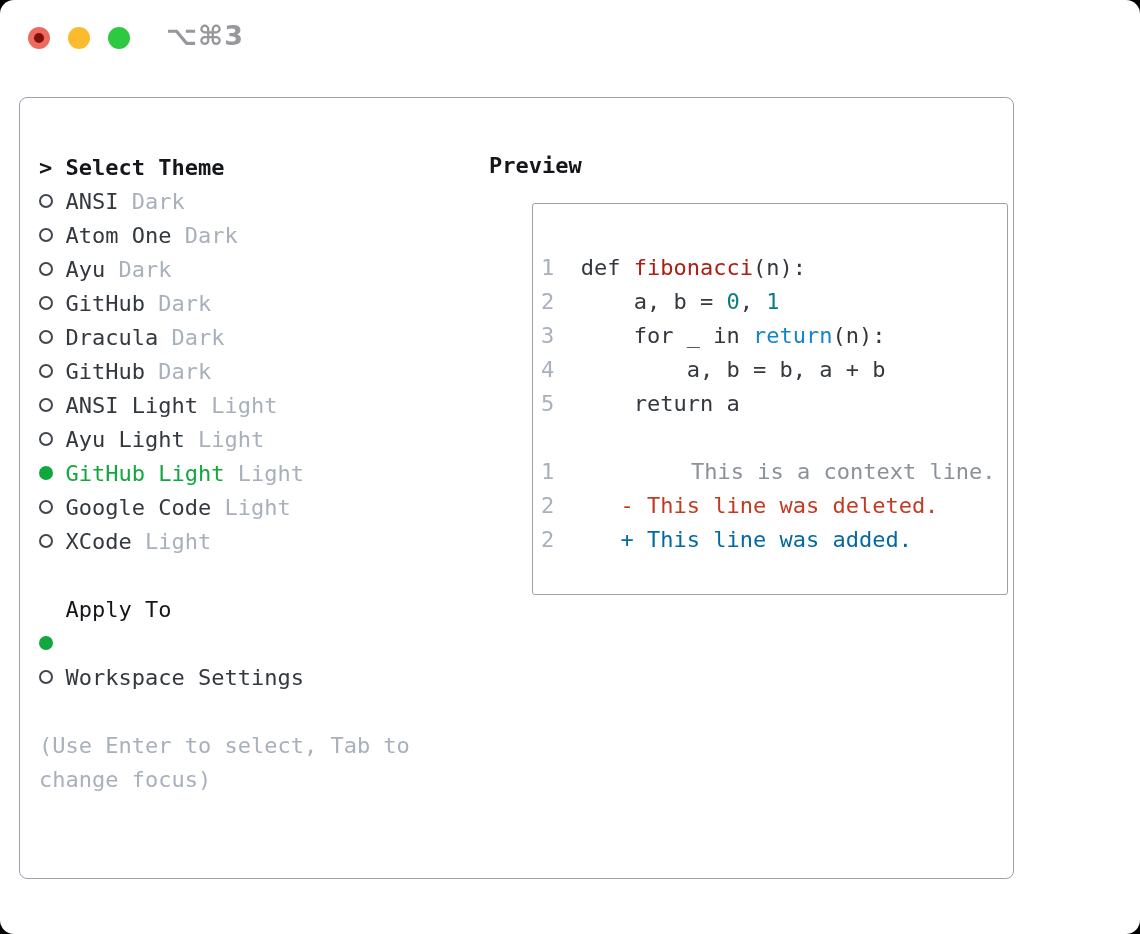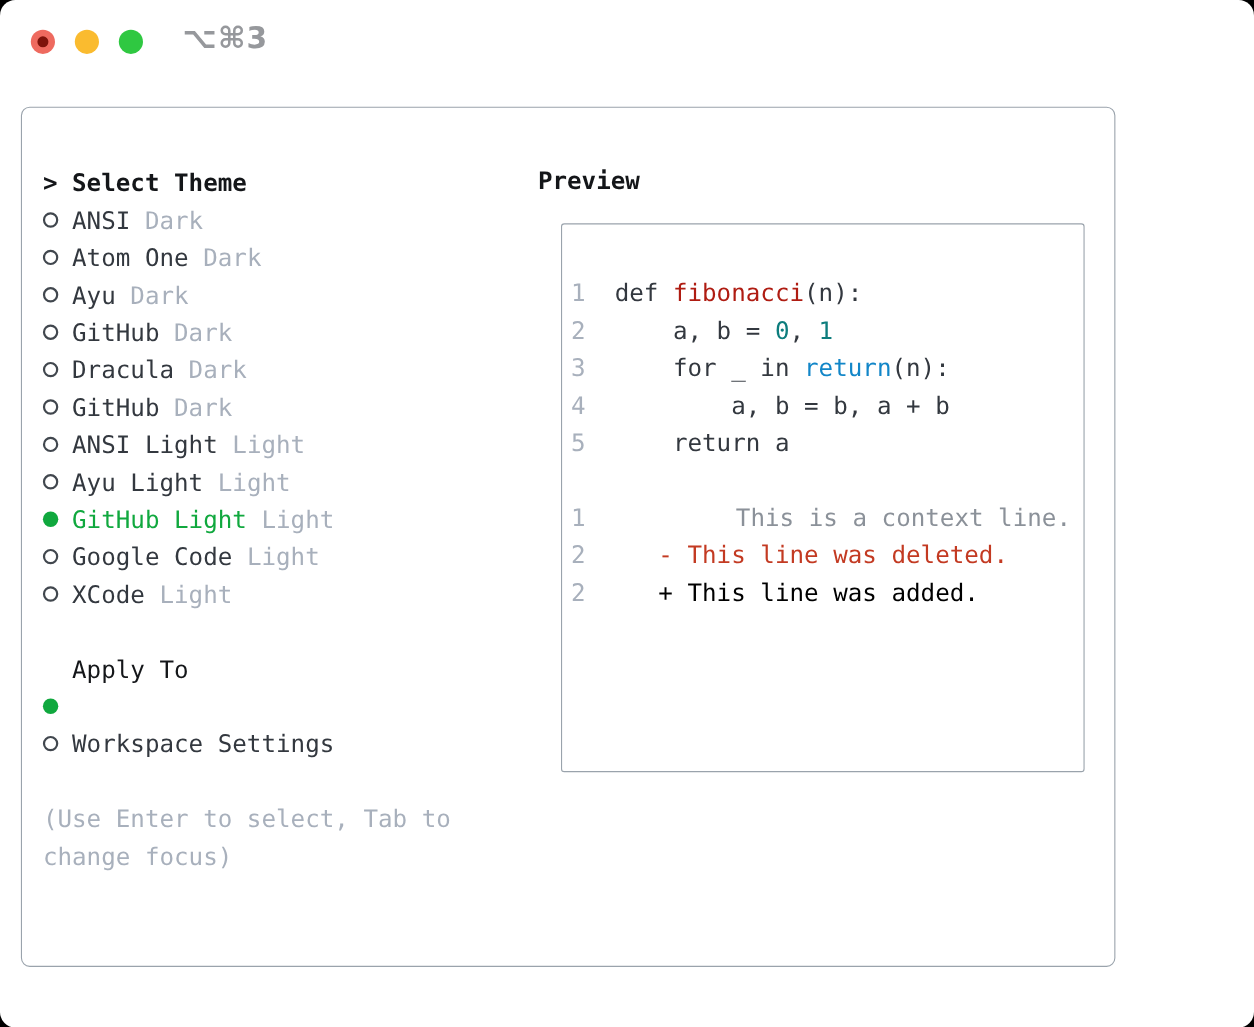--- a/index.html
+++ b/index.html
@@ -37,21 +37,21 @@
   .dot{display:inline-block;width:14px;height:14px;border-radius:50%;box-sizing:border-box;vertical-align:middle;position:relative;top:-2px;}
   .dot.off{border:2px solid #41474e;}
   .dot.on{background:var(--accent);border:none;}
   .name.on{color:var(--accent);}
   
   .preview-header{
     position:absolute;left:469px;top:51px;height:34px;line-height:34px;
     font-size:22px;font-weight:bold;color:var(--heading);white-space:pre;
   }
   .preview-box{
-    position:absolute;left:490px;top:105px;width:476px;height:499px;
+    position:absolute;left:512px;top:105px;width:476px;height:392px;
     border:1.5px solid var(--border);border-radius:3px;box-sizing:border-box;
   }
   .code{position:absolute;left:8px;top:47px;font-size:22px;line-height:34px;}
   .code-line{height:34px;white-space:pre;}
   .lineno{color:var(--lineno);}
 </style>
 </head>
 <body>
 
 <div class="window">
@@ -93,17 +93,17 @@
     <div class="preview-box">
       <div class="code">
           <div class="code-line"><span class="lineno">1</span>  <span style="color: rgb(51, 56, 63);">def </span><span style="color: rgb(175, 28, 18);">fibonacci</span><span style="color: rgb(51, 56, 63);">(n):</span></div>
           <div class="code-line"><span class="lineno">2</span>  <span style="color: rgb(51, 56, 63);">    a, b = </span><span style="color: rgb(13, 125, 125);">0</span><span style="color: rgb(51, 56, 63);">, </span><span style="color: rgb(13, 125, 125);">1</span></div>
           <div class="code-line"><span class="lineno">3</span>  <span style="color: rgb(51, 56, 63);">    for _ in </span><span style="color: rgb(18, 134, 200);">return</span><span style="color: rgb(51, 56, 63);">(n):</span></div>
           <div class="code-line"><span class="lineno">4</span>  <span style="color: rgb(51, 56, 63);">        a, b = b, a + b</span></div>
           <div class="code-line"><span class="lineno">5</span>  <span style="color: rgb(51, 56, 63);">    return a</span></div>
           <div class="code-line"><span class="lineno"></span></div>
           <div class="code-line"><span class="lineno">1</span>       <span style="color: rgb(139, 145, 153); margin-left: 44px;">This is a context line.</span></div>
           <div class="code-line"><span class="lineno">2</span>     <span style="color: rgb(195, 58, 34);">- This line was deleted.</span></div>
-          <div class="code-line"><span class="lineno">2</span>     <span style="color: #000000;">+ This line was added.</span></div>
+          <div class="code-line"><span class="lineno">2</span>     <span style="color: #0369a1;">+ This line was added.</span></div>
         </div>
     </div>
   </div>
 </div>
 
 </body></html>

